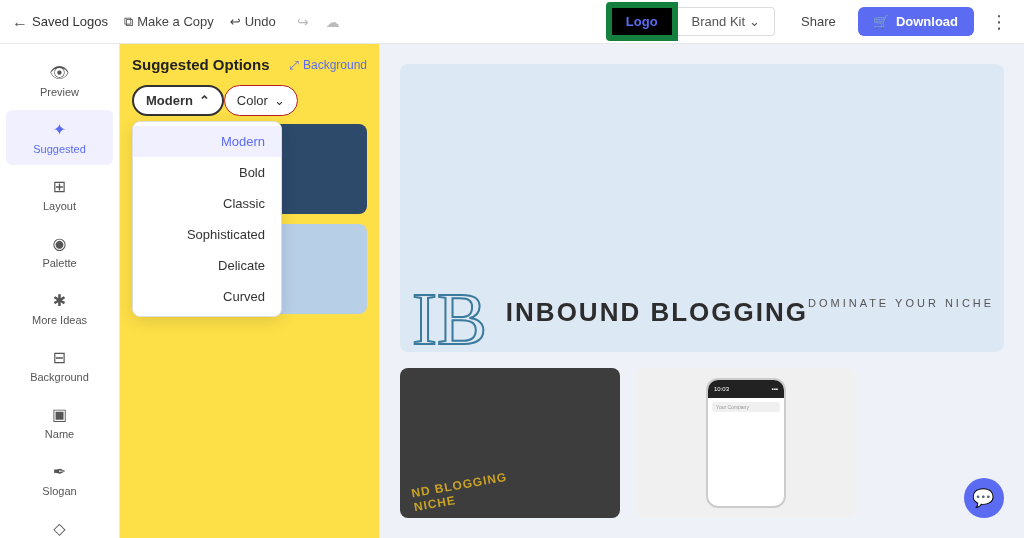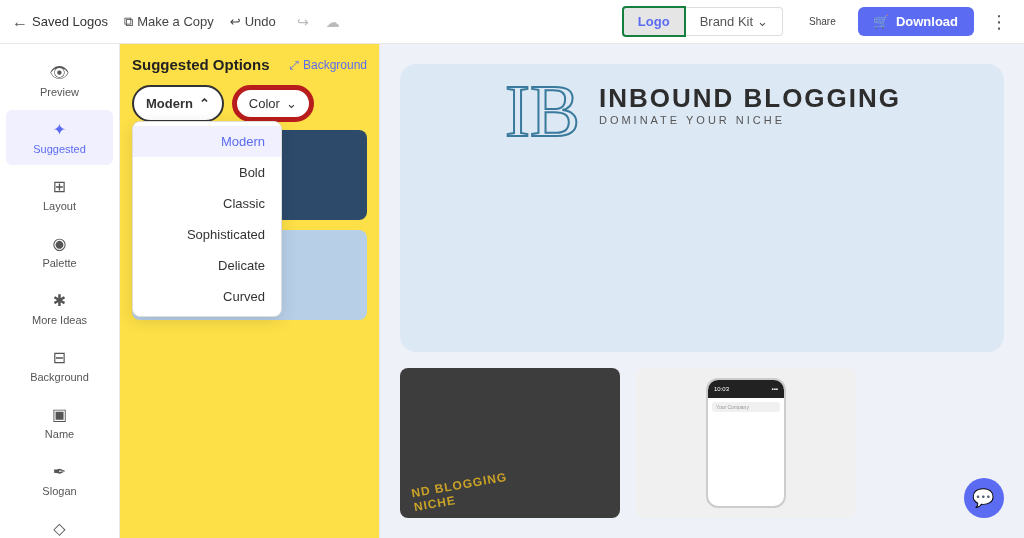--- a/index.html
+++ b/index.html
@@ -12,66 +12,66 @@
       padding: 0 12px; gap: 16px;
     }
     .topnav-left { display: flex; align-items: center; gap: 16px; flex: 1; }
     .topnav-back { display: flex; align-items: center; gap: 4px; cursor: pointer; color: #333; font-size: 13px; }
     .topnav-back .arrow { font-size: 16px; color: #555; }
     .topnav-action { display: flex; align-items: center; gap: 4px; font-size: 13px; color: #444; cursor: pointer; }
     .topnav-undo { display: flex; align-items: center; gap: 4px; font-size: 13px; color: #444; cursor: pointer; }
     .topnav-icons { display: flex; gap: 8px; }
     .topnav-icon { width: 22px; height: 22px; display: flex; align-items: center; justify-content: center; color: #bbb; font-size: 14px; }
     .topnav-center { display: flex; align-items: center; gap: 0; }
-    .tab-logo { padding: 6px 14px; font-size: 13px; font-weight: 600; border: 2px solid #15803d; border-radius: 4px 0 0 4px; color: #5b6cf2; background: #e5e5e5; cursor: pointer; }
+    .tab-logo { padding: 6px 14px; font-size: 13px; font-weight: 600; border: 6px solid #15803d; border-radius: 4px 0 0 4px; color: #5b6cf2; background: #000000; cursor: pointer; }
     .tab-brandkit { padding: 6px 14px; font-size: 13px; color: #555; border: 1px solid #ddd; border-left: none; border-radius: 0 4px 4px 0; background: #fff; cursor: pointer; display: flex; align-items: center; gap: 4px; }
     .topnav-right { display: flex; align-items: center; gap: 12px; }
-    .share-btn { font-size: 10px; color: #444; cursor: pointer; padding: 6px 10px; }
+    .share-btn { font-size: 13px; color: #444; cursor: pointer; padding: 6px 10px; }
     .download-btn { display: flex; align-items: center; gap: 6px; background: #5b6cf2; color: #fff; border: none; border-radius: 6px; padding: 7px 16px; font-size: 13px; font-weight: 600; cursor: pointer; }
     .menu-dots { font-size: 18px; color: #555; cursor: pointer; padding: 4px; }
 
     
     .main { display: flex; height: calc(538px - 44px); }
 
     
     .sidebar { width: 120px; background: #fff; border-right: 1px solid #e8e8e8; padding: 8px 0; display: flex; flex-direction: column; }
     .sidebar-item { display: flex; flex-direction: column; align-items: center; gap: 4px; padding: 10px 8px; cursor: pointer; font-size: 11px; color: #555; border-radius: 6px; margin: 1px 6px; }
     .sidebar-item:hover, .sidebar-item.active { background: #f0f0fe; color: #5b6cf2; }
     .sidebar-item.active { color: #5b6cf2; }
     .sidebar-icon { font-size: 16px; }
 
     
     .panel { width: 260px; background: #fde047; border-right: 1px solid #e8e8e8; padding: 12px; position: relative; overflow: hidden; }
     .panel-header { display: flex; align-items: center; justify-content: space-between; margin-bottom: 12px; }
     .panel-title { font-size: 15px; font-weight: 700; color: #222; }
     .fullscreen-btn { display: flex; align-items: center; gap: 4px; font-size: 12px; color: #5b6cf2; cursor: pointer; }
 
     
-    .filter-row { display: flex; gap: 8px; margin-bottom: 8px; position: relative; text-align: right; }
+    .filter-row { display: flex; gap: 0; margin-bottom: 8px; position: relative; text-align: right; }
     .filter-btn { display: flex; align-items: center; gap: 6px; padding: 6px 12px; border: 2px solid #333; border-radius: 20px; font-size: 13px; font-weight: 600; cursor: pointer; background: #fff; color: #333; }
     .filter-btn.open { border-color: #333; }
-    .filter-btn-color { display: flex; align-items: center; gap: 6px; padding: 6px 12px; border: 5px solid #b91c1c; border-radius: 20px; font-size: 13px; cursor: pointer; background: #fff; color: #333; }
+    .filter-btn-color { display: flex; align-items: center; gap: 6px; padding: 6px 12px; border: 1px solid #b91c1c; border-radius: 20px; font-size: 13px; cursor: pointer; background: #fff; color: #333; }
 
     
     .dropdown { position: absolute; top: 36px; left: 0; background: #fff; border: 1px solid #ddd; border-radius: 8px; box-shadow: 0 4px 16px rgba(0,0,0,0.12); z-index: 100; width: 150px; padding: 4px 0; }
     .dropdown-item { padding: 8px 16px; font-size: 13px; color: #333; cursor: pointer; }
     .dropdown-item.highlighted { background: #f0f0fe; color: #5b6cf2; }
 
     
     .thumbs-area { margin-top: 8px; overflow-y: auto; height: calc(494px - 44px - 80px); }
     .thumb-card { border-radius: 8px; overflow: hidden; margin-bottom: 10px; cursor: pointer; }
     .thumb-blue { background: #2d4a6b; height: 90px; display: flex; align-items: center; justify-content: center; color: #fff; font-size: 13px; font-weight: 600; }
     .thumb-light { background: #b8cfe8; height: 90px; display: flex; align-items: center; justify-content: center; color: #2d4a6b; font-size: 13px; font-weight: 700; }
 
     
     .preview-area { flex: 1; background: #eef2f8; padding: 20px; overflow-y: auto; display: flex; flex-direction: column; gap: 16px; }
-    .preview-main { background: #dde8f5; border-radius: 16px; width: 100%; height: 320px; display: flex; align-items: flex-start; justify-content: center; }
+    .preview-main { background: #dde8f5; border-radius: 8px; width: 100%; height: 320px; display: flex; align-items: flex-end; justify-content: center; }
     .logo-preview { display: flex; align-items: center; gap: 16px; }
     .logo-icon { display: flex; flex-direction: column; gap: 2px; }
-    .logo-text-block { display: flex; flex-direction: column; }
+    .logo-text-block { display: flex; flex-direction: row; }
     .logo-main-text { font-size: 26px; font-weight: 700; color: #2d2d2d; letter-spacing: 2px; font-family: 'Arial', sans-serif; }
     .logo-sub-text { font-size: 11px; color: #555; letter-spacing: 3px; font-weight: 400; }
 
     .preview-row { display: flex; gap: 16px; }
     .preview-card-dark { background: #3d3d3d; border-radius: 8px; width: 220px; height: 150px; overflow: hidden; display: flex; align-items: flex-end; padding: 12px; }
     .preview-card-phone { background: #f0f0f0; border-radius: 8px; width: 220px; height: 150px; overflow: hidden; display: flex; align-items: center; justify-content: center; }
     .card-logo-text { color: #c9a227; font-size: 12px; font-weight: 700; letter-spacing: 1px; transform: rotate(-10deg); }
     .phone-mockup { width: 80px; height: 130px; background: #fff; border-radius: 12px; border: 2px solid #ccc; display: flex; flex-direction: column; }
     .phone-top { background: #222; height: 18px; border-radius: 10px 10px 0 0; display: flex; align-items: center; justify-content: space-between; padding: 0 6px; }
     .phone-time { color: #fff; font-size: 6px; }

